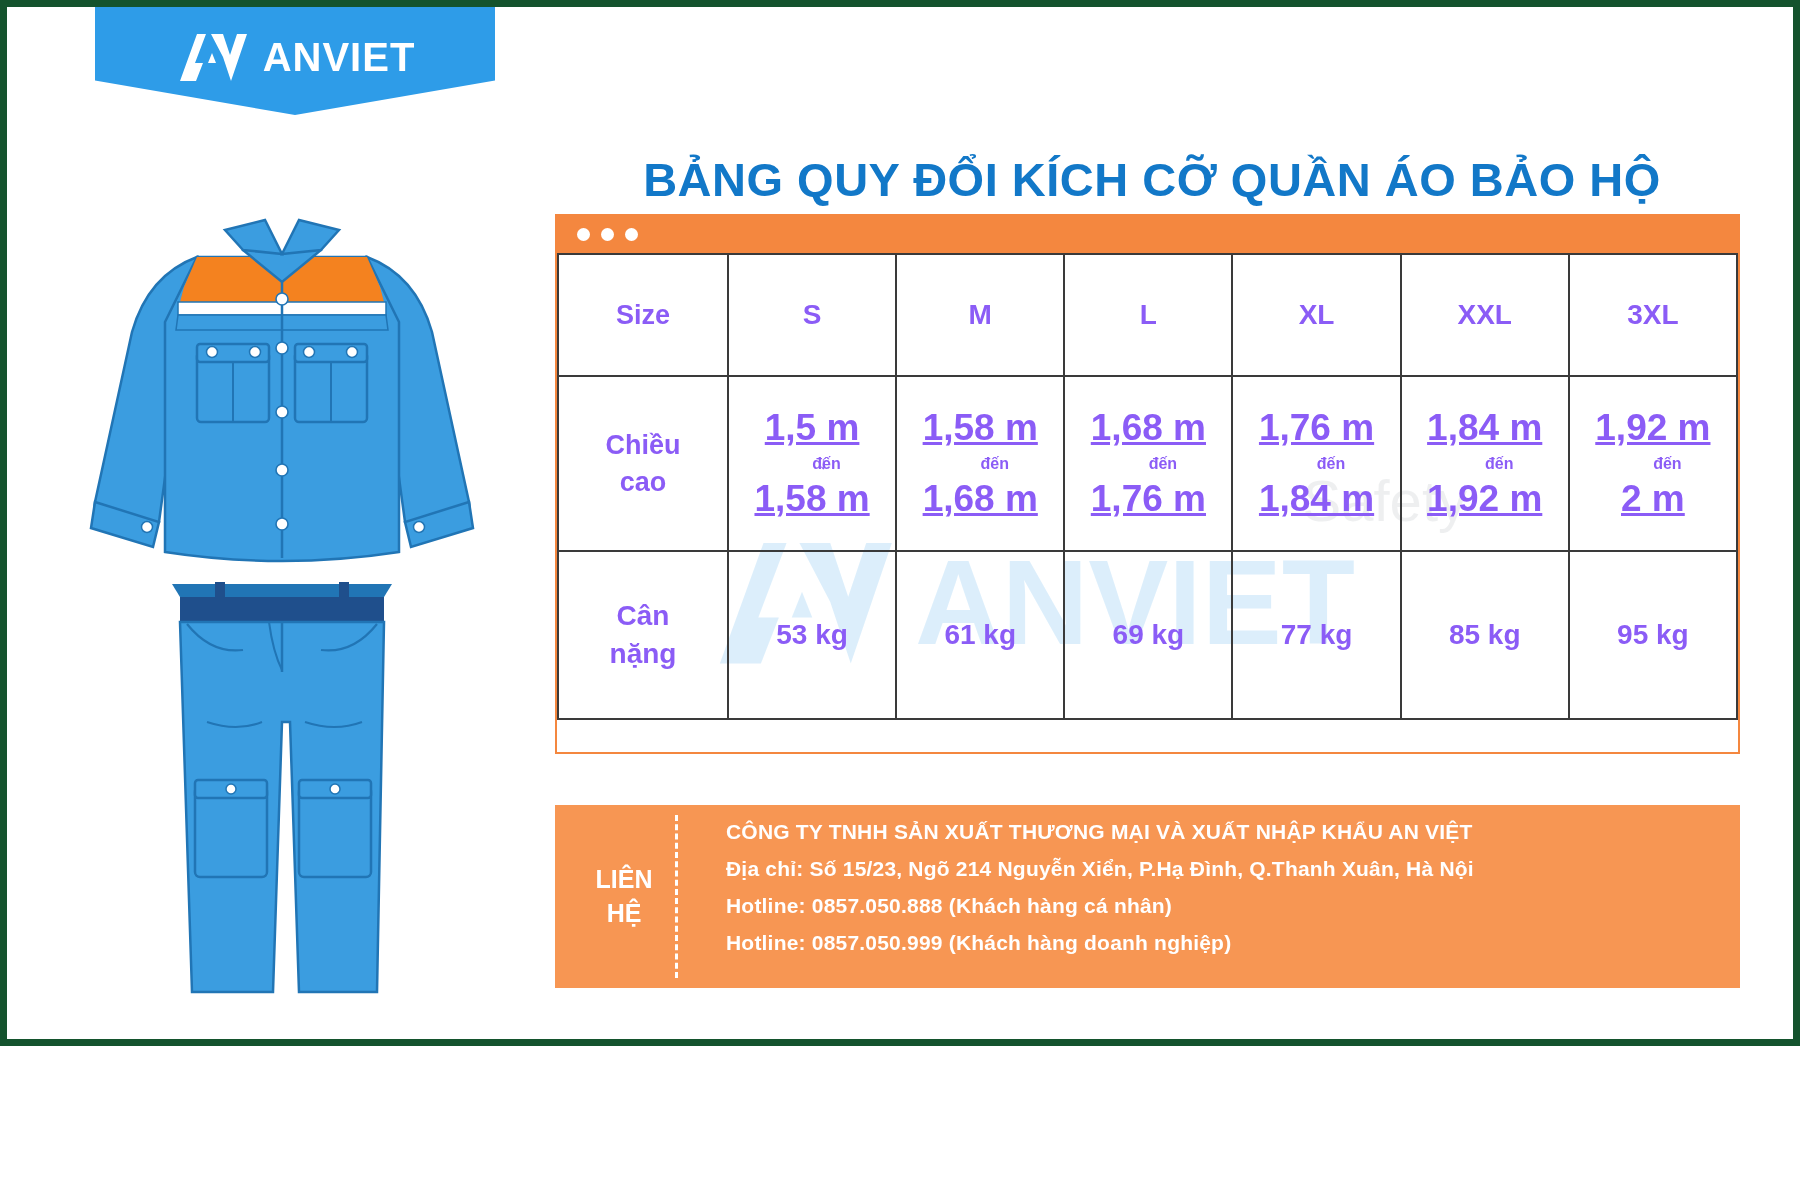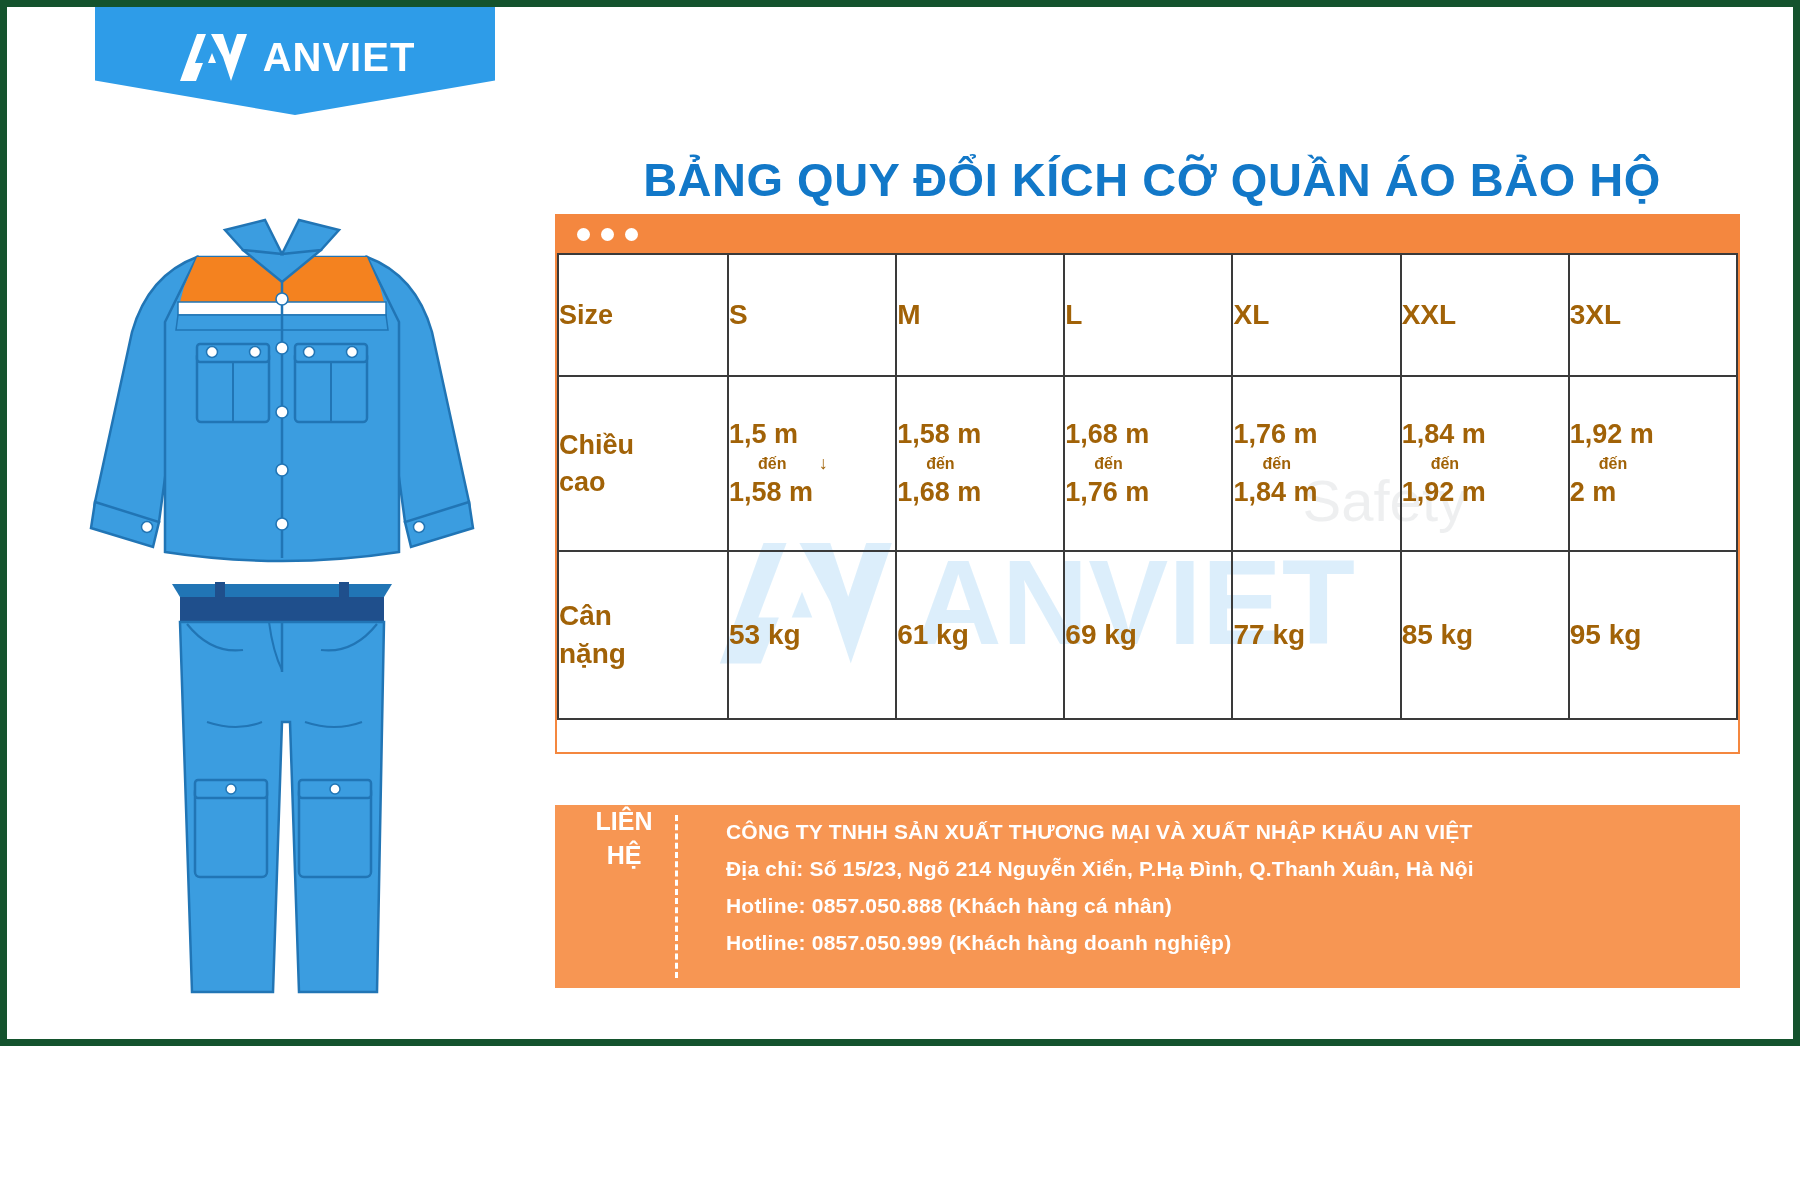--- a/index.html
+++ b/index.html
@@ -80,50 +80,50 @@
   }
   .dot { width: 13px; height: 13px; border-radius: 50%; background: #ffffff; }
 
   table#size-table {
     width: 100%;
     border-collapse: collapse;
     table-layout: fixed;
   }
   #size-table td, #size-table th {
     border: 2px solid #3a3a3a;
-    text-align: left;
+    text-align: center;
     vertical-align: middle;
-    color: #a16207;
+    color: #8b5cf6;
     font-weight: bold;
     background: transparent;
     margin-left: 44px;
   }
   #size-table col.c-label { width: 170px; }
   tr.row-size td { height: 122px; font-size: 28px; }
   tr.row-size td.label-cell { font-size: 27px; }
   tr.row-height td { height: 175px; }
   tr.row-weight td { height: 168px; font-size: 28px; }
   .label-cell { font-size: 27px; line-height: 1.35; }
   .range { line-height: 1.25; }
-  .range .big { font-size: 27px; font-weight: bold; display: block; }
+  .range .big { font-size: 37px; font-weight: bold; display: block; text-decoration: underline; }
   .range .mid { font-size: 16px; font-weight: bold; display: block; margin: 2px 0; position: relative; padding-left: 29px; }
   .range .mid .arrow { position: absolute; left: 54%; top: -2px; font-size: 18px; }
 
   
   #contact-box {
     position: absolute; left: 548px; top: 798px;
     width: 1185px; height: 183px;
     background: #f79653;
     display: flex;
     align-items: stretch;
   }
   #contact-label {
     width: 120px;
     display: flex; flex-direction: column;
-    align-items: center; 
+    align-items: center; justify-content: center;
     color: #ffffff; font-size: 25px; font-weight: bold;
     line-height: 1.35;
     text-align: center;
     padding-left: 18px;
   }
   #contact-divider {
     width: 0; border-left: 3px dashed #ffffff;
     margin: 10px 0;
   }
   #contact-body {

